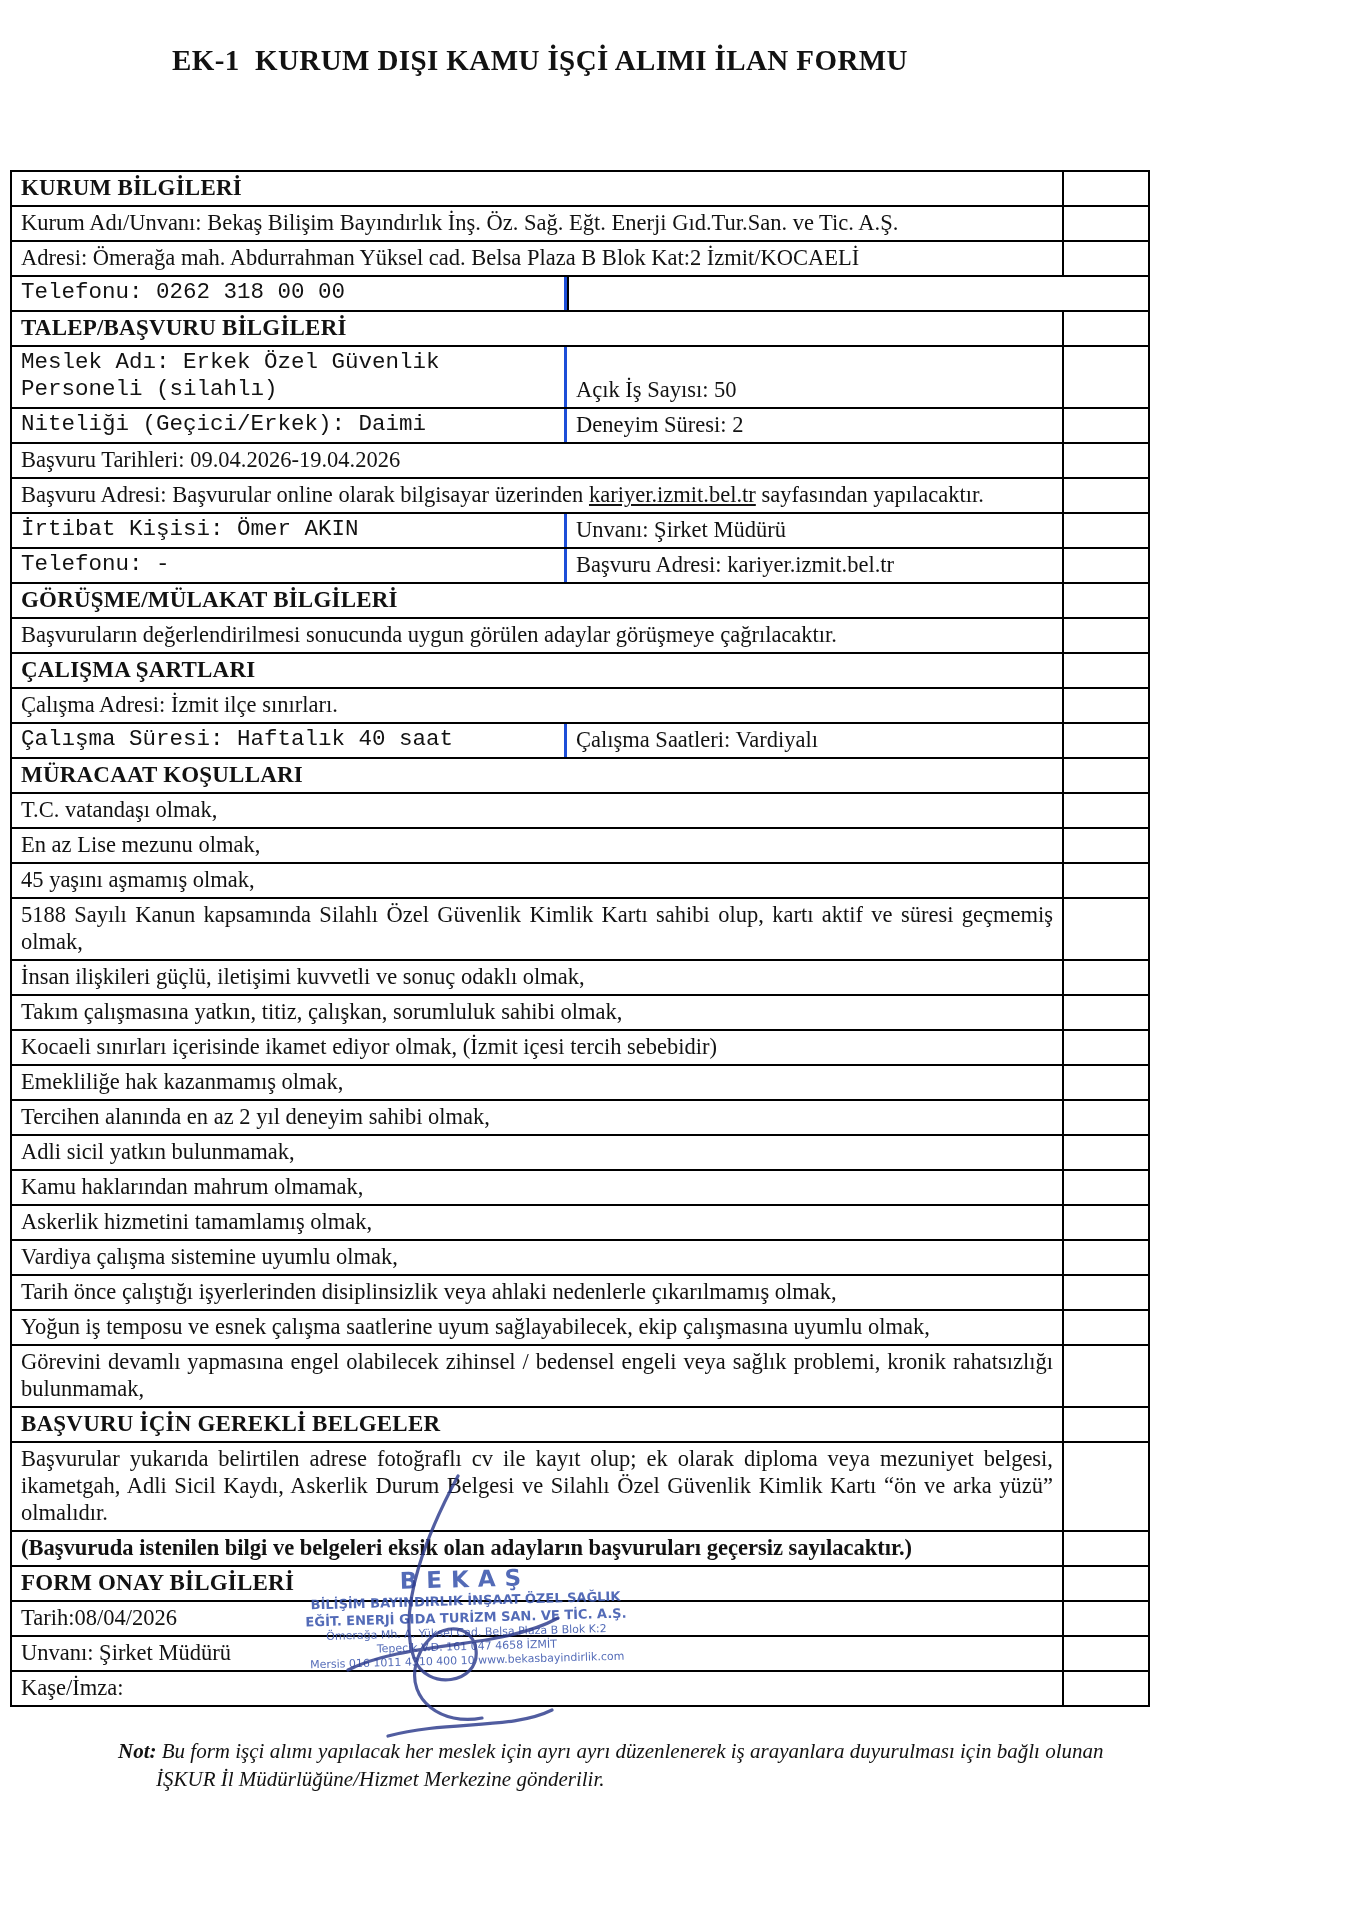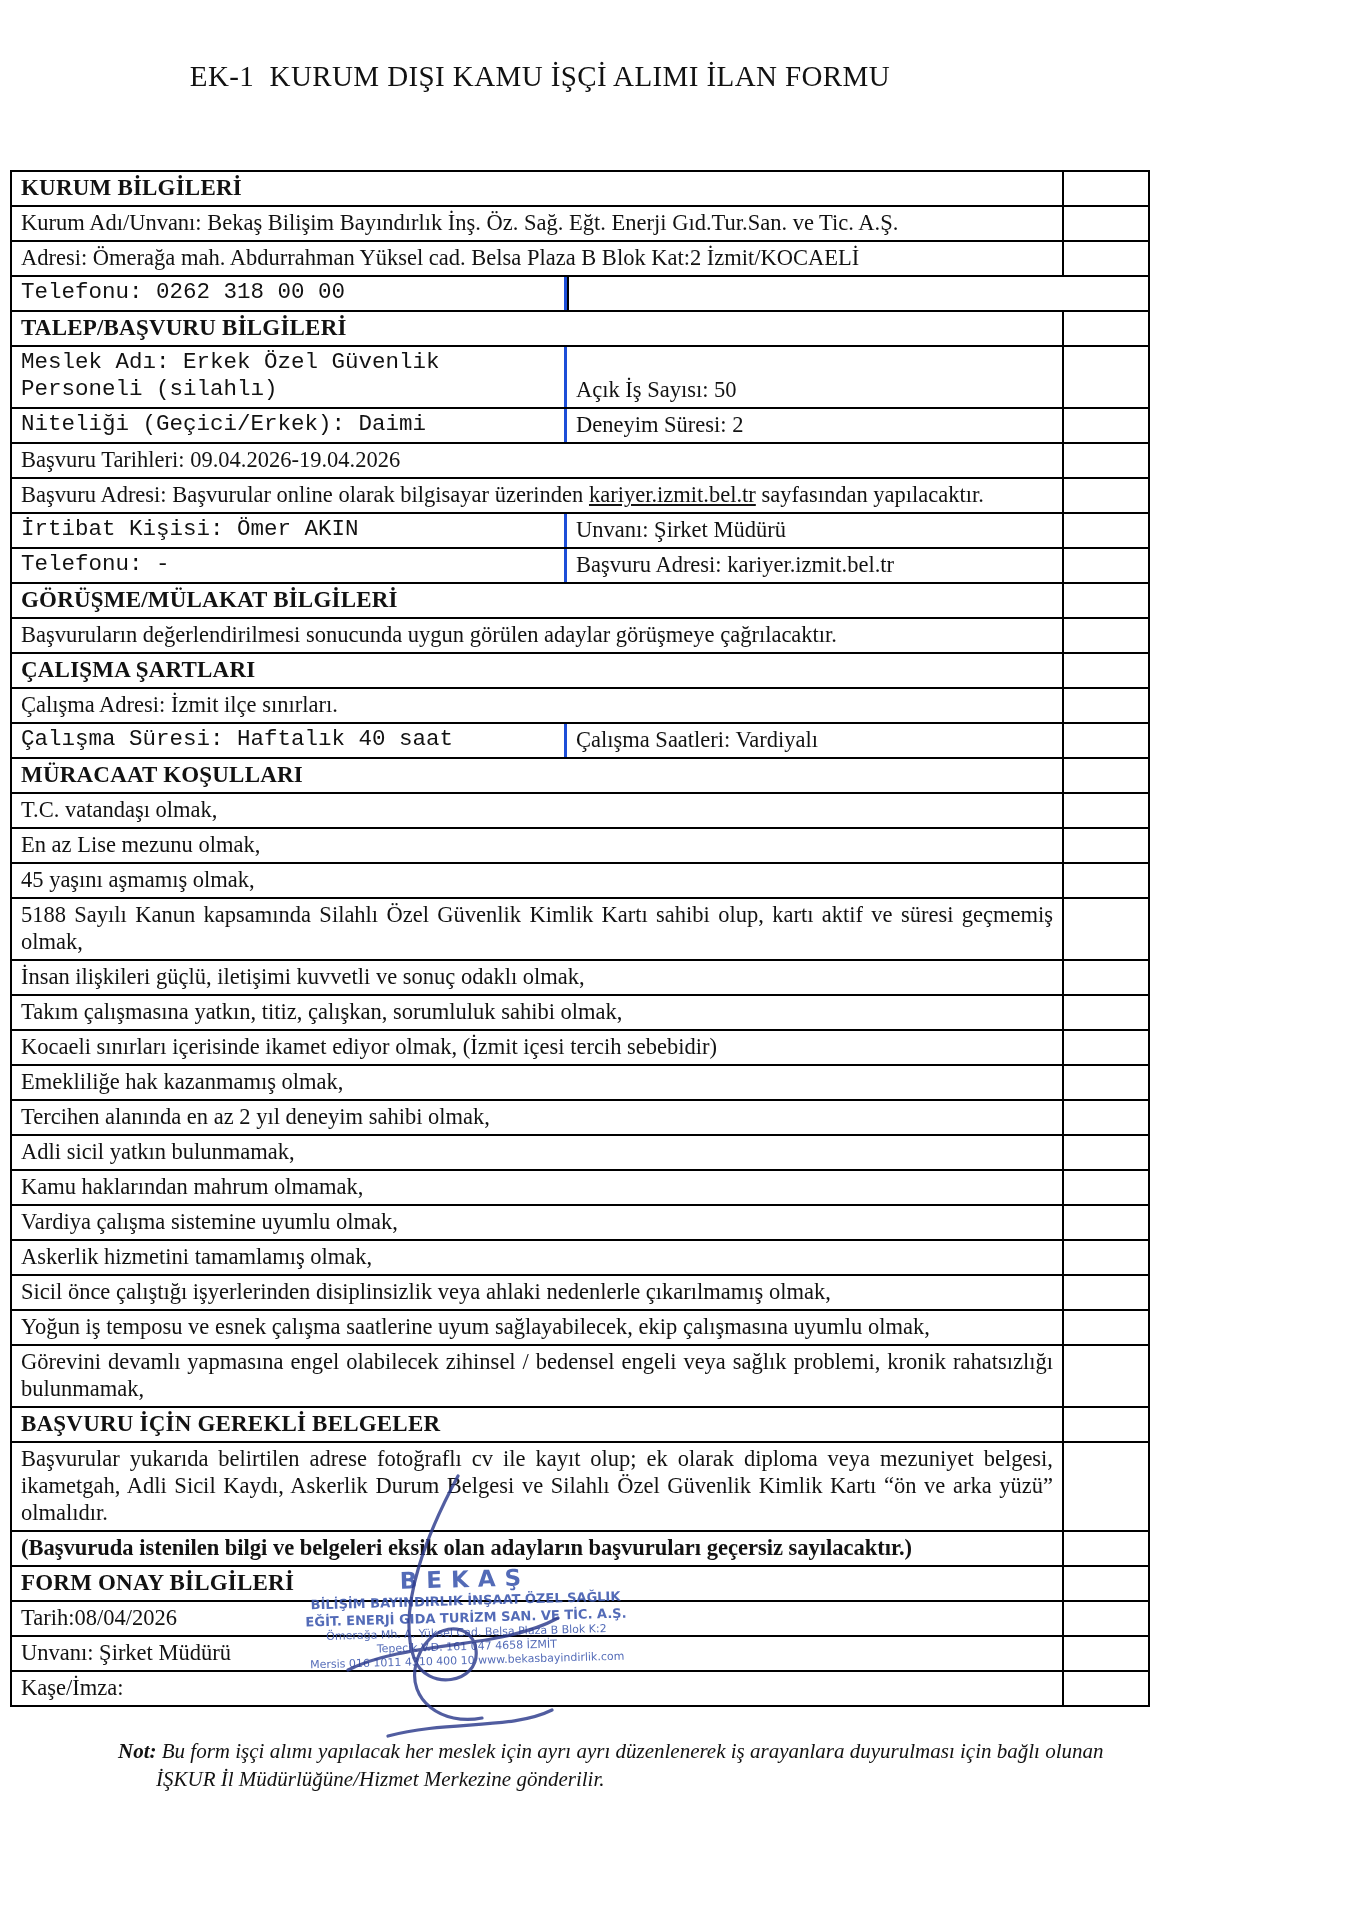--- a/index.html
+++ b/index.html
@@ -6,22 +6,22 @@
   html, body { margin: 0; padding: 0; }
   body {
     width: 1358px; height: 1920px;
     background: #ffffff;
     font-family: "Liberation Serif", "DejaVu Serif", serif;
     color: #121212;
     position: relative;
     overflow: hidden;
   }
   .title {
-    position: absolute; top: 60px; left: 10px; width: 1060px;
-    text-align: center; font-weight: normal; font-size: 29px;
+    position: absolute; top: 44px; left: 10px; width: 1060px;
+    text-align: center; font-weight: bold; font-size: 29px;
     white-space: pre; letter-spacing: .4px;
   }
   .form-table {
     position: absolute; top: 170px; left: 10px; width: 1140px;
     border: 2px solid #000; border-bottom: none;
     background: #fff;
   }
   .row { display: flex; align-items: flex-end; border-bottom: 2px solid #000; min-height: 33px; }
   .cell { padding: 2px 9px 4px; font-size: 22.5px; line-height: 27px; }
   .cell.full { flex: 1; min-width: 0; }
@@ -168,29 +168,29 @@
       </div>
       <div class="row full">
         <div class="cell full">Adli sicil yatkın bulunmamak,</div>
         <div class="cell spacer"></div>
       </div>
       <div class="row full">
         <div class="cell full">Kamu haklarından mahrum olmamak,</div>
         <div class="cell spacer"></div>
       </div>
       <div class="row full">
+        <div class="cell full">Askerlik hizmetini tamamlamış olmak,</div>
+        <div class="cell spacer"></div>
+      </div>
+      <div class="row full">
         <div class="cell full">Vardiya çalışma sistemine uyumlu olmak,</div>
         <div class="cell spacer"></div>
       </div>
       <div class="row full">
-        <div class="cell full">Askerlik hizmetini tamamlamış olmak,</div>
-        <div class="cell spacer"></div>
-      </div>
-      <div class="row full">
-        <div class="cell full">Sicil önce çalıştığı işyerlerinden disiplinsizlik veya ahlaki nedenlerle çıkarılmamış olmak,</div>
+        <div class="cell full">Tarih önce çalıştığı işyerlerinden disiplinsizlik veya ahlaki nedenlerle çıkarılmamış olmak,</div>
         <div class="cell spacer"></div>
       </div>
       <div class="row full">
         <div class="cell full">Yoğun iş temposu ve esnek çalışma saatlerine uyum sağlayabilecek, ekip çalışmasına uyumlu olmak,</div>
         <div class="cell spacer"></div>
       </div>
       <div class="row full justify">
         <div class="cell full">Görevini devamlı yapmasına engel olabilecek zihinsel / bedensel engeli veya sağlık problemi, kronik rahatsızlığı bulunmamak,</div>
         <div class="cell spacer"></div>
       </div>

